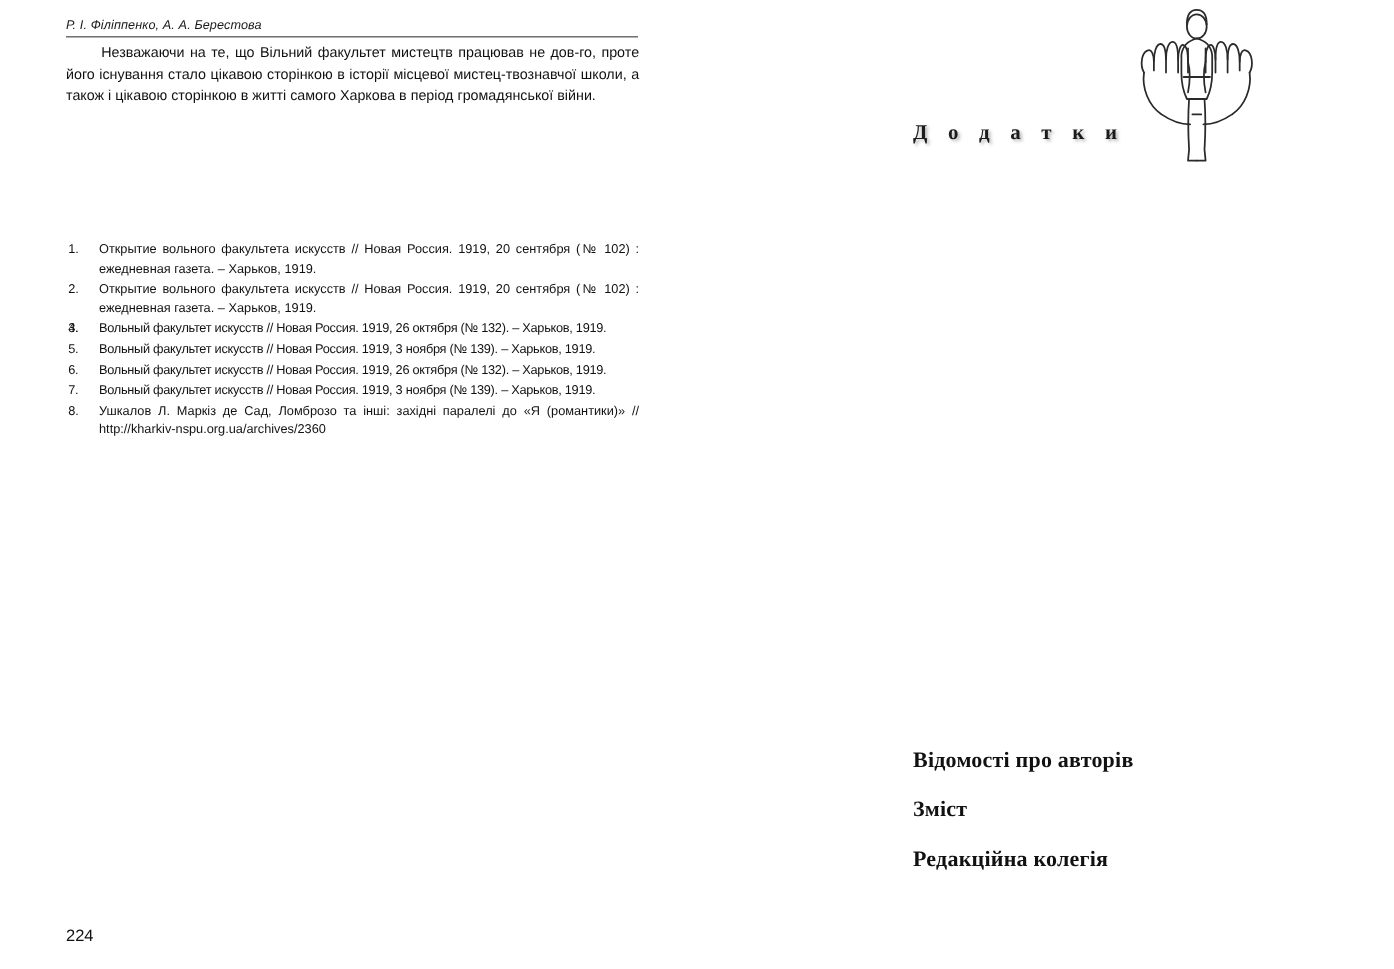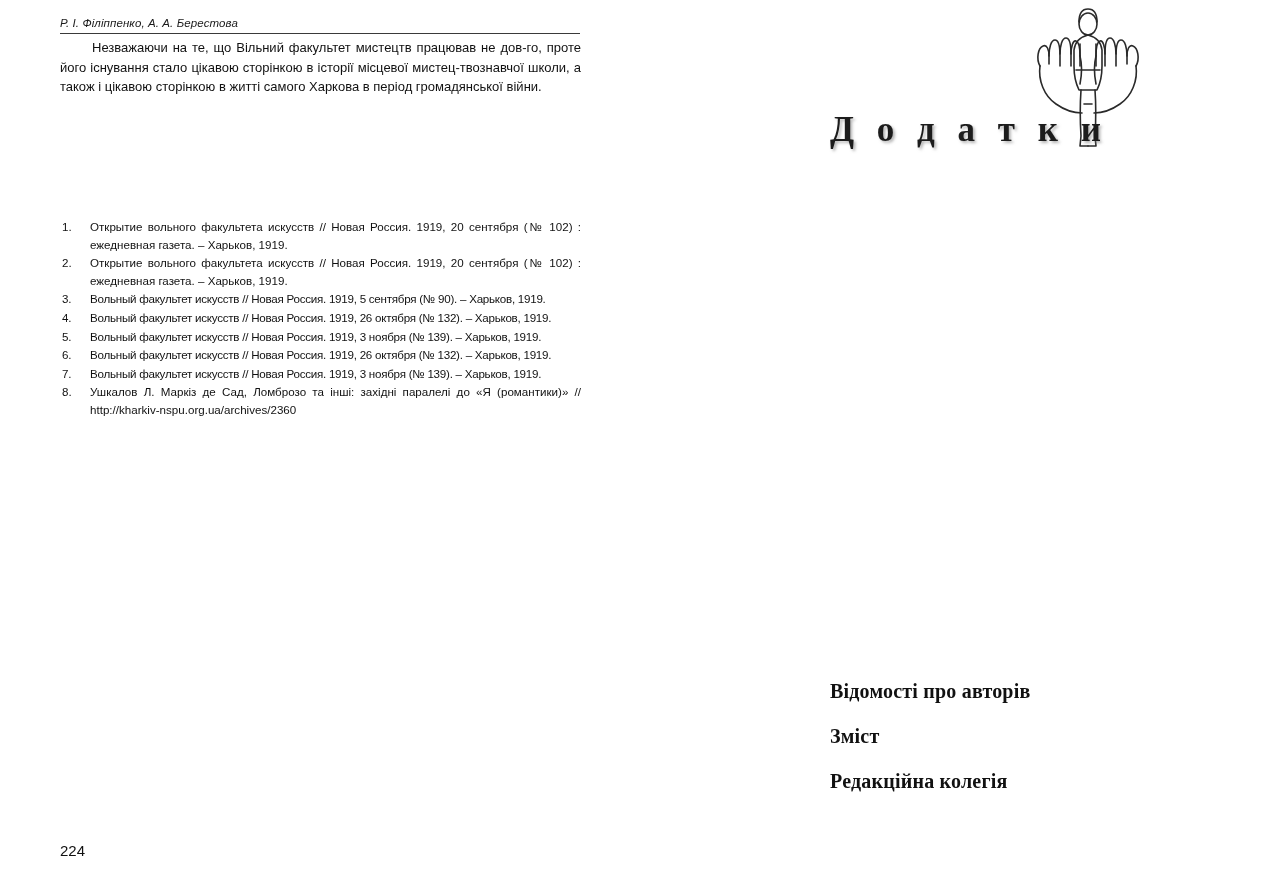--- a/index.html
+++ b/index.html
@@ -113,21 +113,21 @@
     width: 634px;
     height: 881px;
     background: #ffffff;
   }
   .section-title {
     position: absolute;
     left: 197px;
     top: 110px;
     font-family: "Liberation Serif", serif;
     font-weight: bold;
-    font-size: 35px;
+    font-size: 19px;
     letter-spacing: 7px;
     color: #1c1c1c;
     text-shadow: 2px 2px 3px rgba(120,120,120,0.55);
   }
   .emblem {
     position: absolute;
     left: 385px;
     top: 4px;
     width: 140px;
     height: 150px;
@@ -165,21 +165,20 @@
       <li class="ref-item">
         <span class="num">1.</span>
         <span>Открытие вольного факультета искусств // Новая Россия. 1919, 20 сентября (№ 102) : ежедневная газета. – Харьков, 1919.</span>
       </li>
       <li class="ref-item">
         <span class="num">2.</span>
         <span>Открытие вольного факультета искусств // Новая Россия. 1919, 20 сентября (№ 102) : ежедневная газета. – Харьков, 1919.</span>
       </li>
       <li class="ref-item tight">
         <span class="num">3.</span>
-        <span>Вольный факультет искусств // Новая Россия. 1919, 5 сентября (№ 90). – Харьков, 1919.</span>
       </li>
       <li class="ref-item tight">
         <span class="num">4.</span>
         <span>Вольный факультет искусств // Новая Россия. 1919, 26 октября (№ 132). – Харьков, 1919.</span>
       </li>
       <li class="ref-item tight">
         <span class="num">5.</span>
         <span>Вольный факультет искусств // Новая Россия. 1919, 3 ноября (№ 139). – Харьков, 1919.</span>
       </li>
       <li class="ref-item tight">

